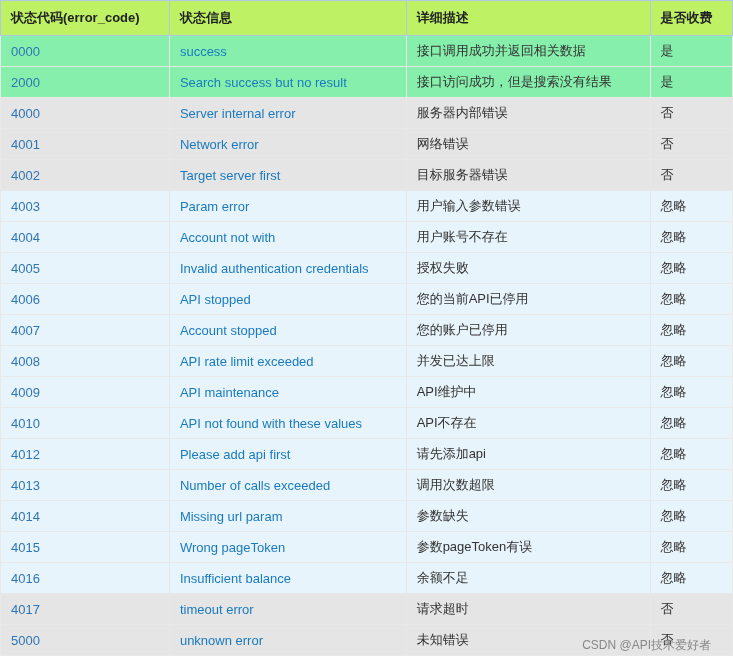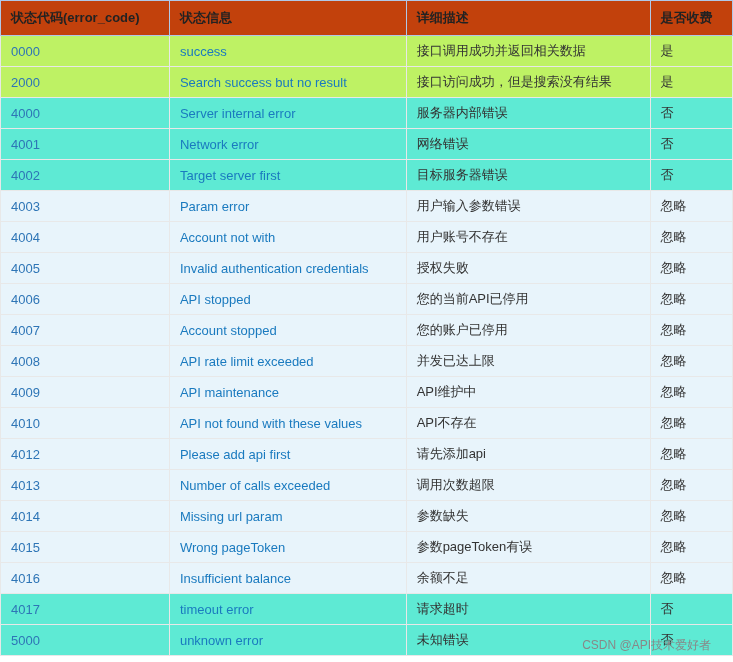--- a/index.html
+++ b/index.html
@@ -10,44 +10,44 @@
     }
     .table-container {
       width: 733px;
       overflow-x: auto;
     }
     table {
       width: 100%;
       border-collapse: collapse;
     }
     thead tr {
-      background: #c2410c;
+      background: #bef264;
     }
     thead th {
       padding: 8px 10px;
       text-align: left;
       font-weight: bold;
       border: 1px solid #b0c8e8;
       color: #222;
       font-size: 13px;
     }
     tbody tr {
       border-bottom: 1px solid #e0e0e0;
     }
     tbody td {
       padding: 6px 10px;
       border: 1px solid #e8e8e8;
       vertical-align: middle;
       font-size: 13px;
     }
     .row-green {
-      background-color: #bef264;
+      background-color: #86efac;
     }
     .row-red {
-      background-color: #5eead4;
+      background-color: #e5e5e5;
     }
     .row-blue {
       background-color: #e8f4fb;
     }
     .code-cell {
       color: #2e75b6;
       font-weight: normal;
     }
     .info-cell {
       color: #1a7abf;

